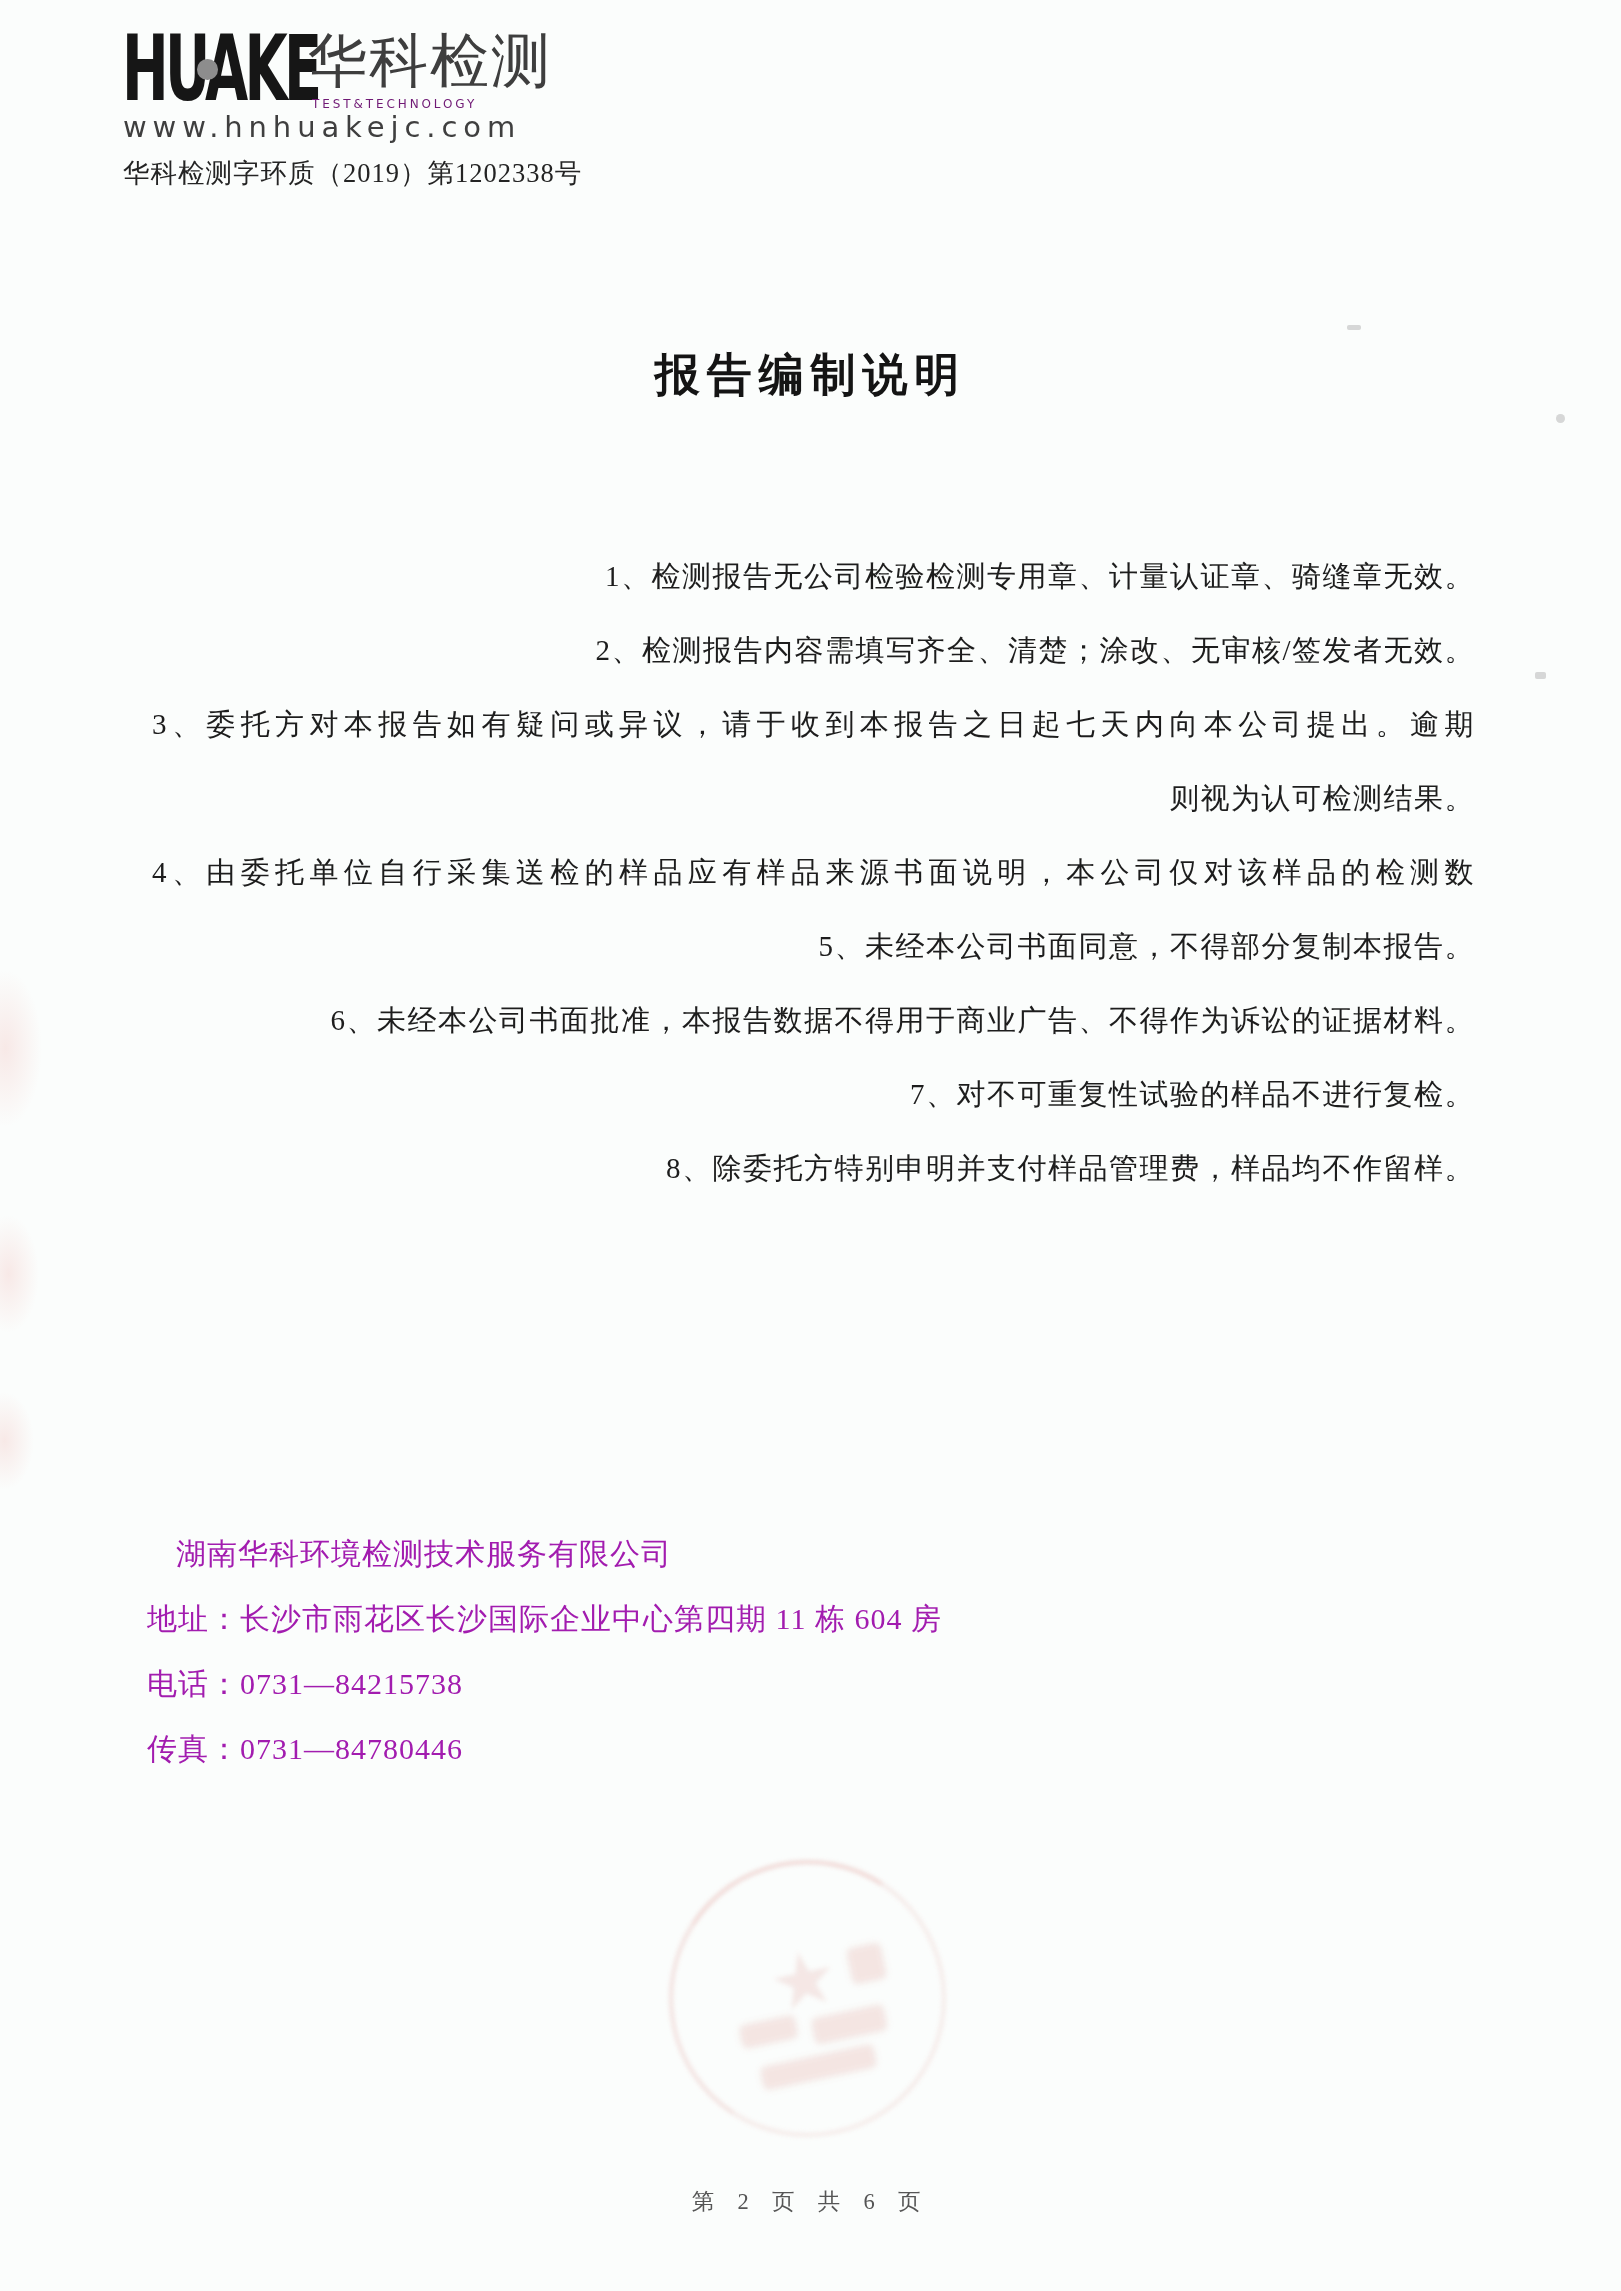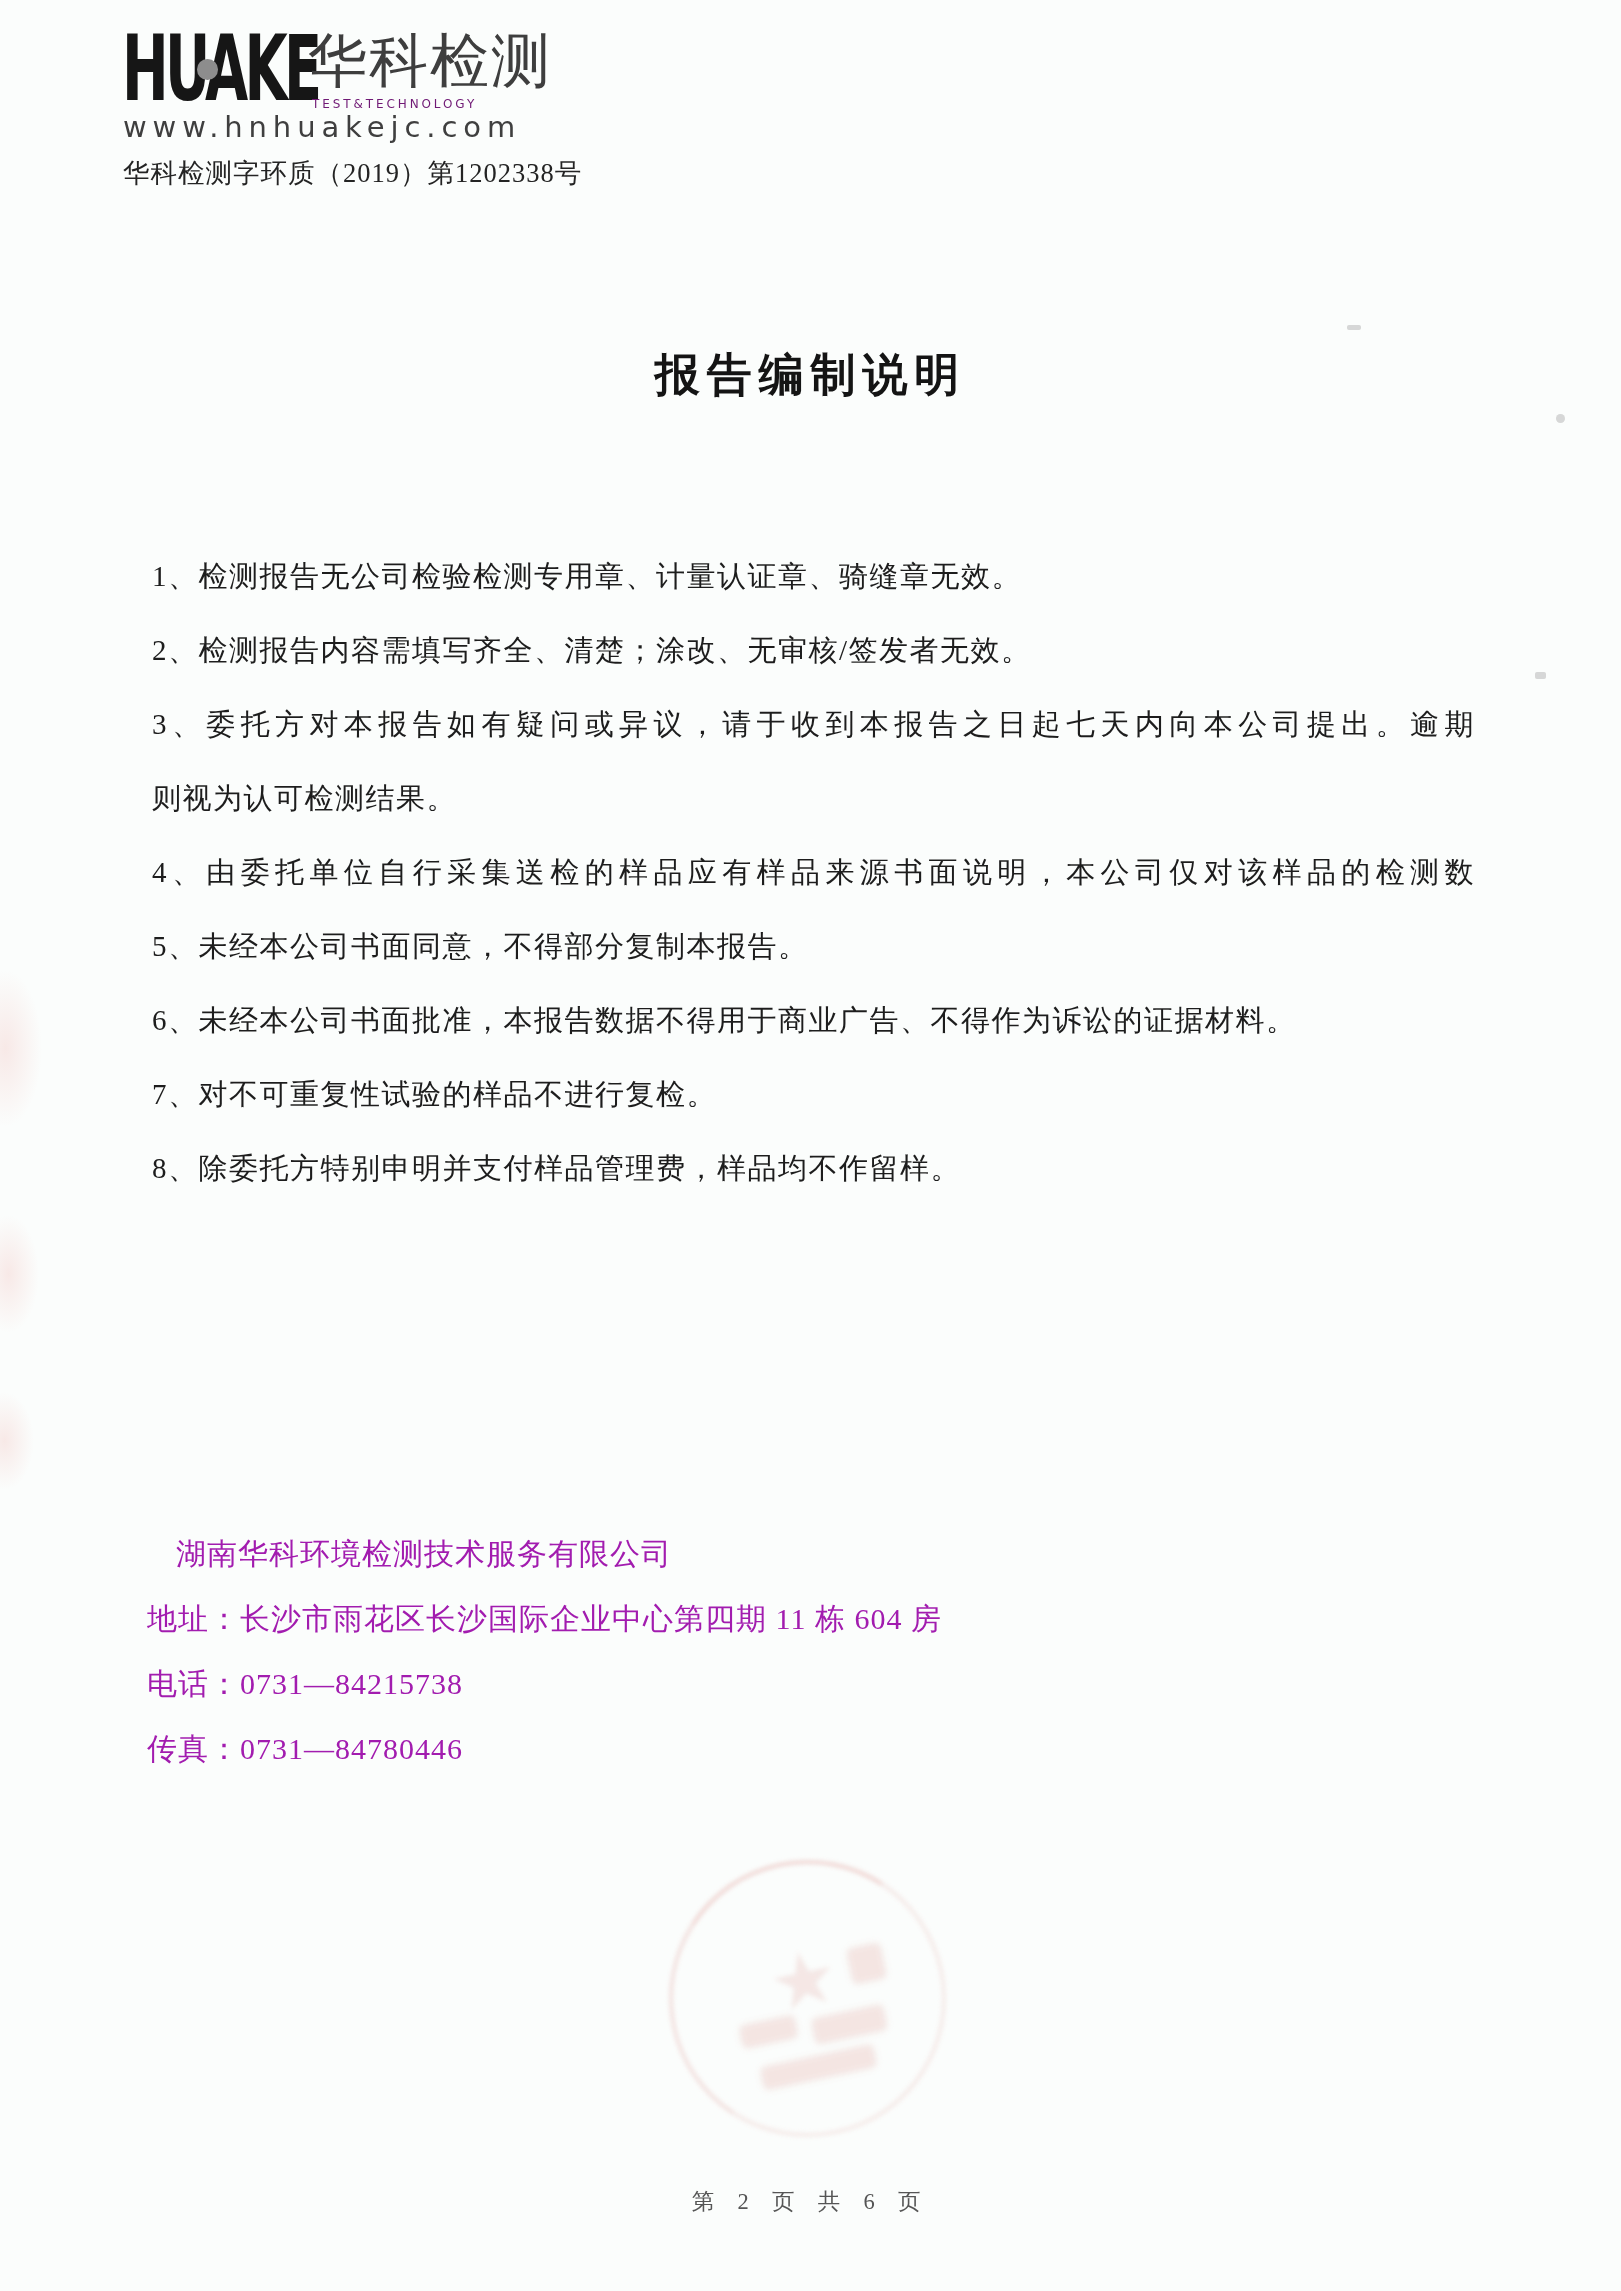--- a/index.html
+++ b/index.html
@@ -54,21 +54,21 @@
     color:#141414;
   }
 
   
   .items {
     position:absolute; left:152px; top:539px; width:1323px;
     font-size:29px; line-height:74px; letter-spacing:1.5px;
     color:#1d1d1d;
   }
   .item { margin:0; }
-  .item .line { text-align:left; }
+  .item .line { text-align:right; }
   .item .line.fill { text-align-last:justify; }
 
   
   .company {
     position:absolute; left:147px; top:1521px;
     font-size:30px; line-height:65px; letter-spacing:1px;
     color:#a21caf;
   }
   .company .name { padding-left:29px; }
 

